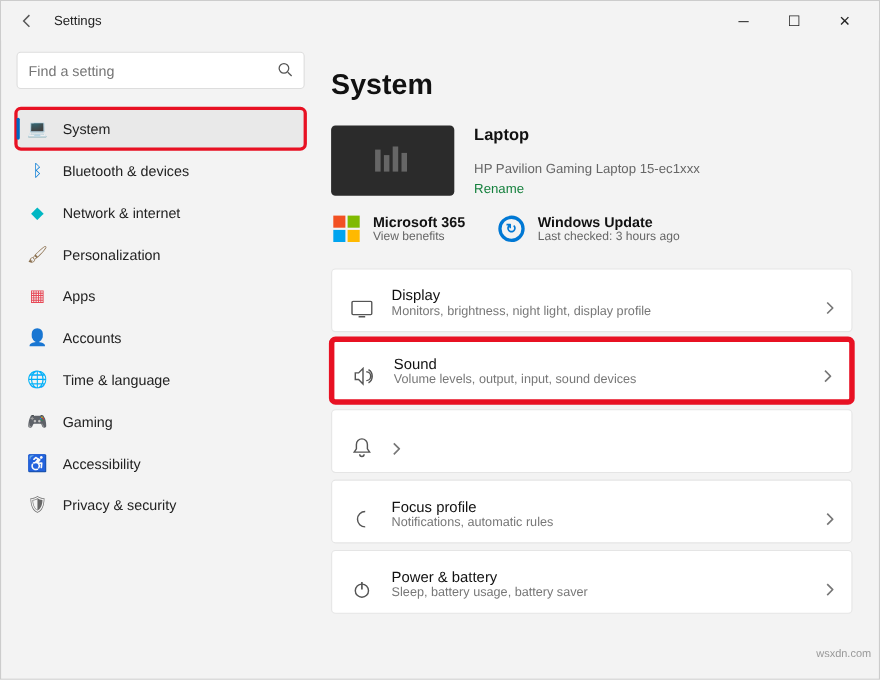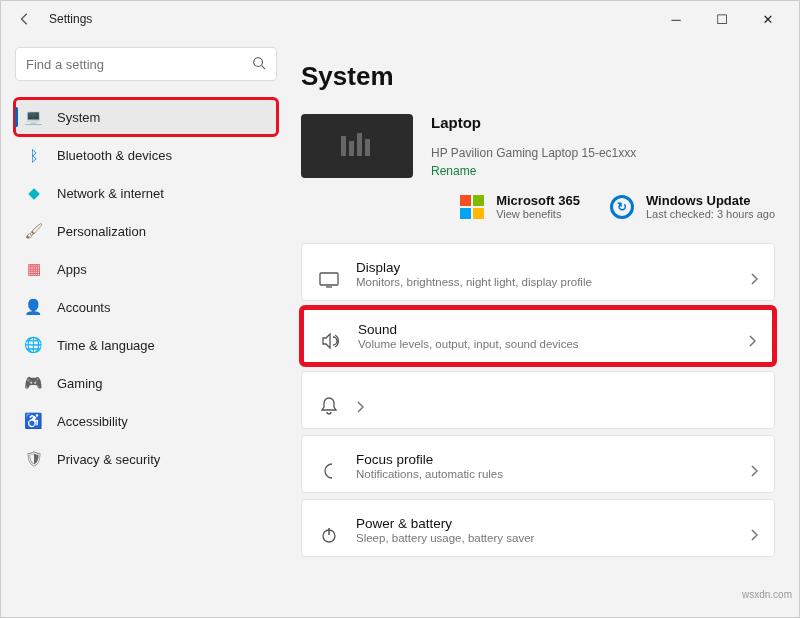--- a/index.html
+++ b/index.html
@@ -21,21 +21,21 @@
 .nav-item.active { background: #e9e9e9; }
 .nav-item.active::before { content: ""; position: absolute; left: 0; top: 8px; bottom: 8px; width: 3px; background: #0067c0; border-radius: 2px; }
 .highlight-red { outline: 3px solid #e81123; outline-offset: -1px; }
 .main { flex: 1; padding: 0 24px 0 10px; overflow: hidden; }
 h1.page-title { font-size: 26px; font-weight: 600; margin: 24px 0 22px 0; color: #111; }
 .device-row { display: flex; gap: 18px; align-items: flex-start; margin-bottom: 14px; }
 .device-thumb { width: 112px; height: 64px; background: #2b2b2b; border-radius: 4px; display: flex; align-items: center; justify-content: center; color: #888; font-size: 10px; }
 .device-info .dname { font-size: 15px; font-weight: 600; color: #111; }
 .device-info .dmodel { font-size: 12px; color: #666; margin-top: 15px; }
 .device-info .rename { font-size: 12px; color: #15803d; margin-top: 4px; cursor: pointer; display: inline-block; }
-.promo-row { display: flex; gap: 28px; margin-bottom: 22px; justify-content: flex-end; }
+.promo-row { display: flex; gap: 28px; margin-bottom: 22px; }
 .promo { display: flex; align-items: flex-start; gap: 10px; }
 .promo .picon { width: 28px; height: 28px; display: flex; align-items: center; justify-content: center; }
 .promo .ptitle { font-size: 13px; font-weight: 600; color: #111; }
 .promo .psub { font-size: 11px; color: #666; }
 .cards { display: flex; flex-direction: column; gap: 6px; }
 .card { background: #fff; border: 1px solid #e5e5e5; border-radius: 4px; display: flex; align-items: flex-end; padding: 12px 16px; cursor: pointer; gap: 16px; min-height: 58px; }
 .card .cicon { width: 22px; color: #555; display: flex; align-items: center; justify-content: center; }
 .card .ctext { flex: 1; }
 .card .ctitle { font-size: 13.5px; color: #111; font-weight: 400; }
 .card .csub { font-size: 11.5px; color: #777; margin-top: 1px; }

